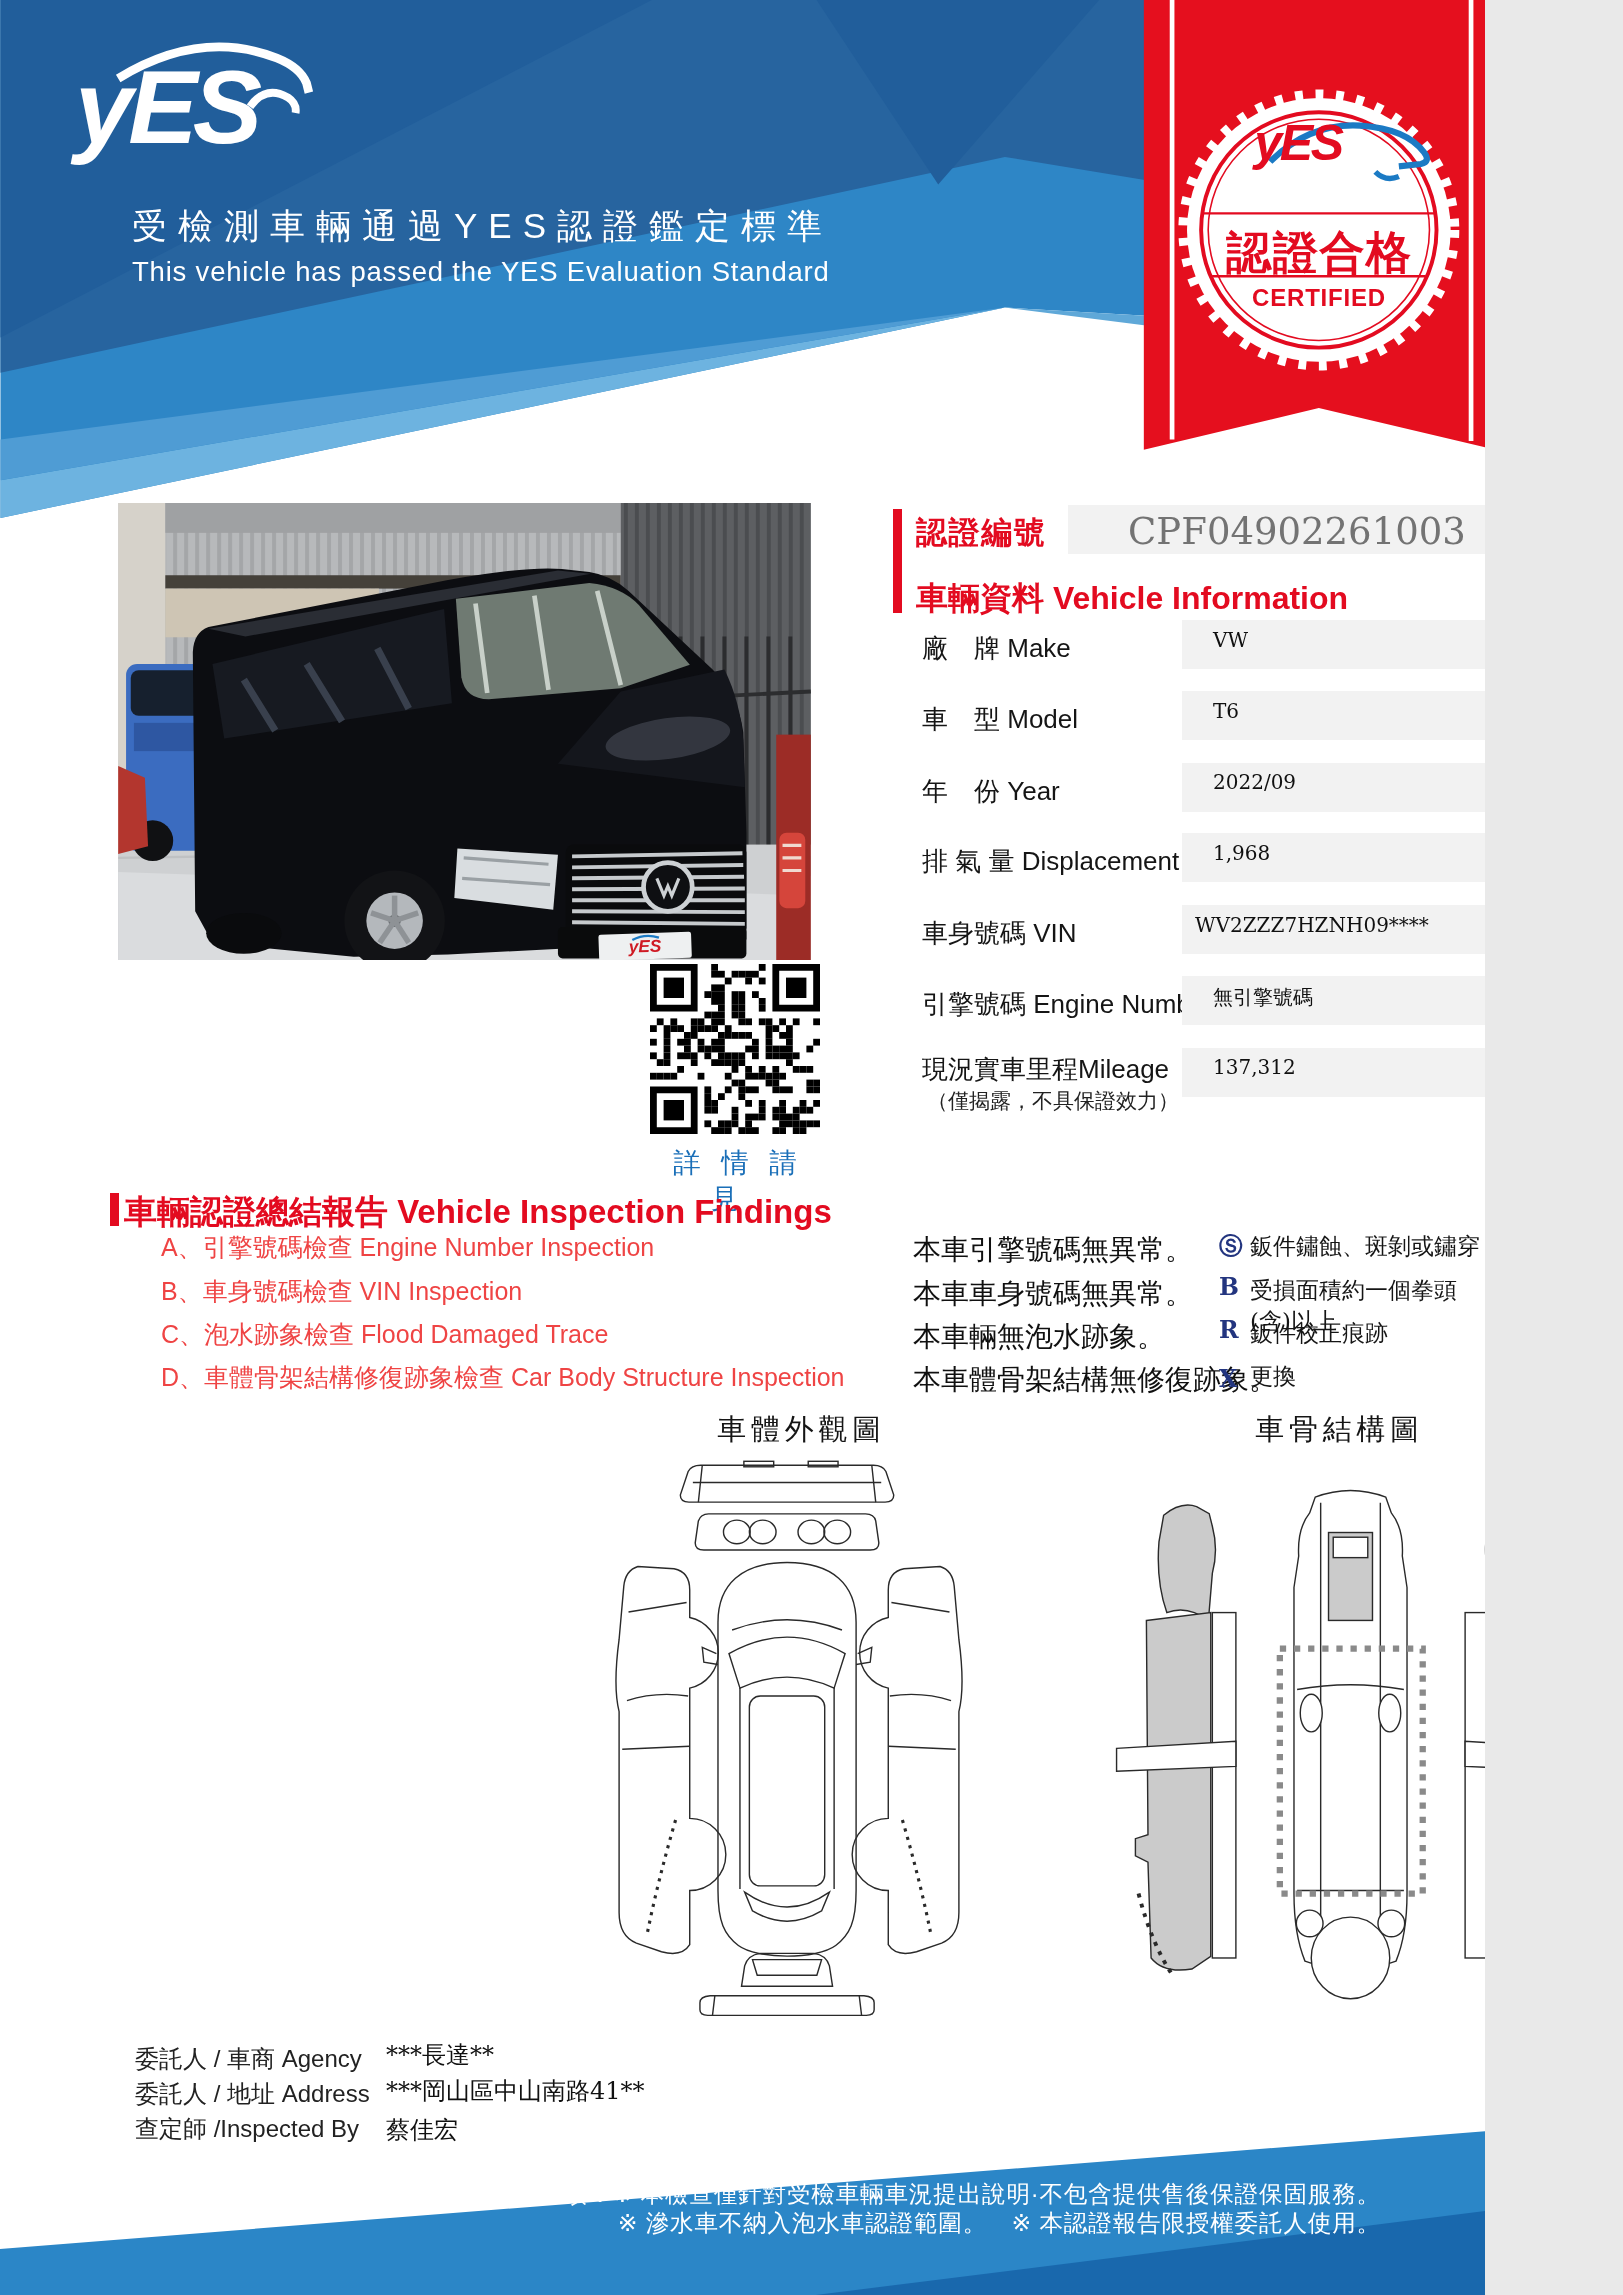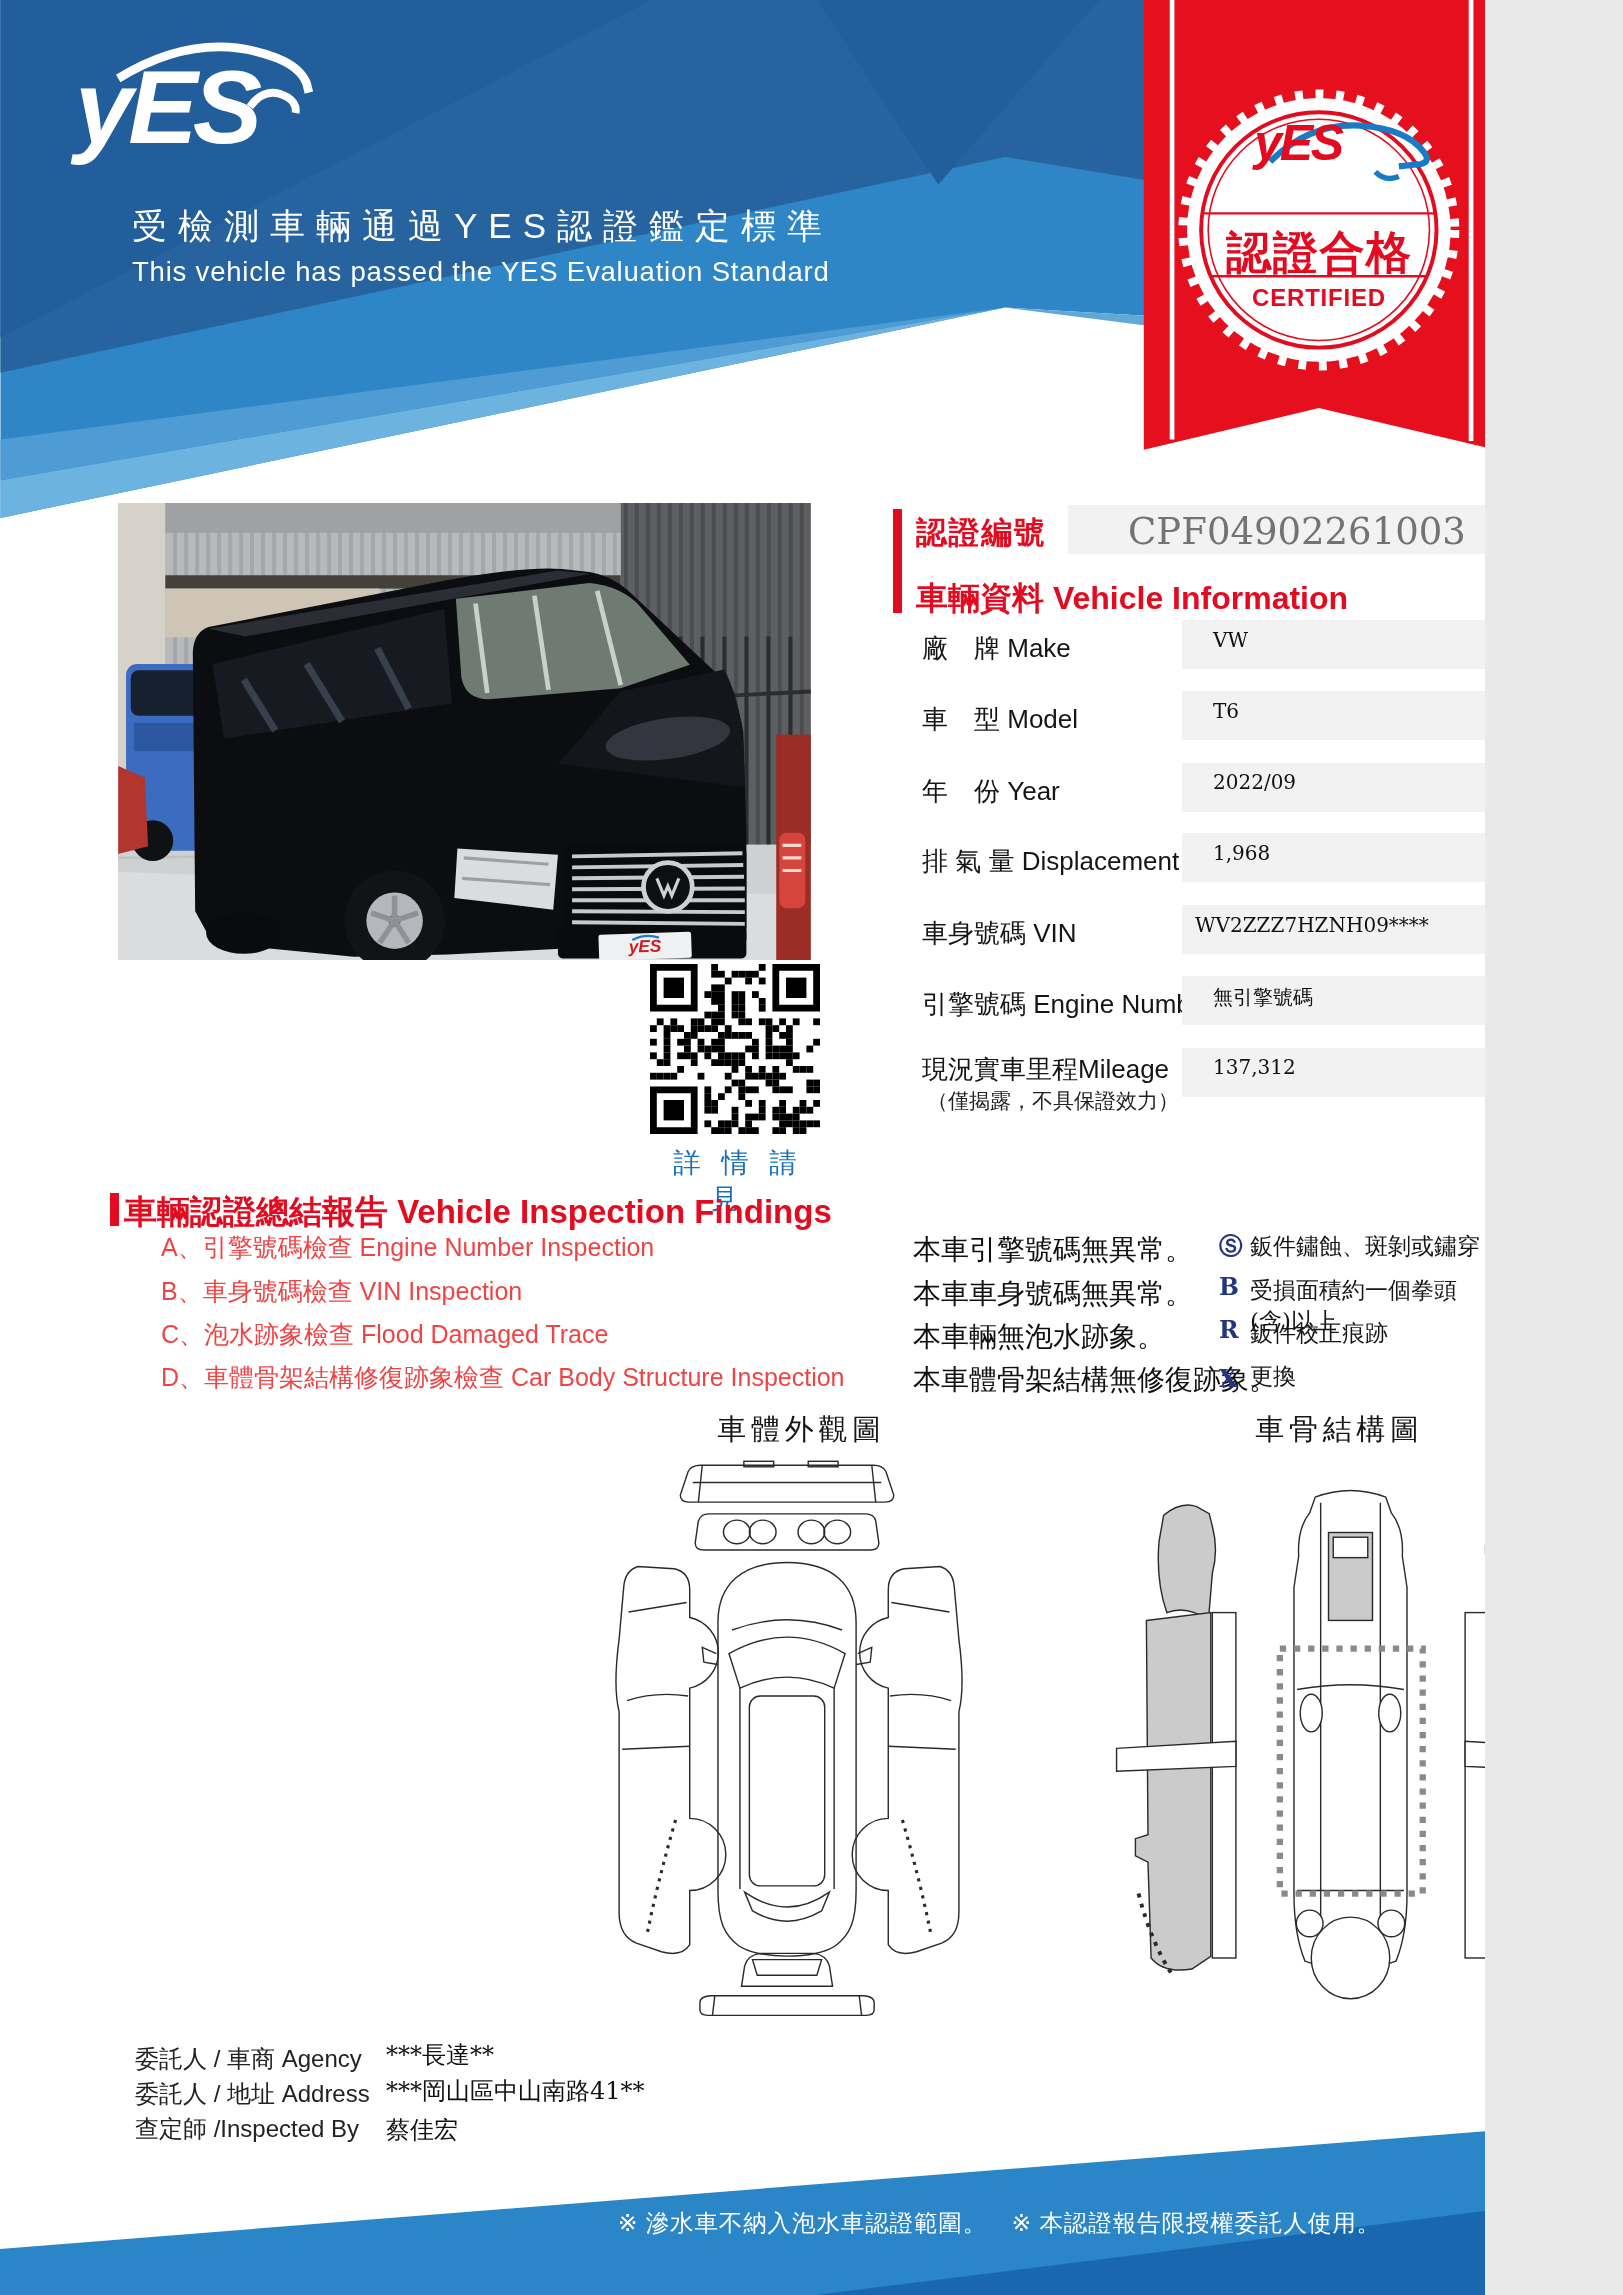--- a/index.html
+++ b/index.html
@@ -558,17 +558,18 @@
   <div class="abs ag-label" style="top:2113px">查定師 /Inspected By</div>
   <div class="abs ag-value" style="top:2114px">蔡佳宏</div>
 
   <svg class="abs" style="left:0;top:2036px" width="1623" height="259" viewBox="0 0 330">
     <polygon points="0,213 2067,49 2067,330 0,330" fill="#2b86c7"></polygon>
     <polygon points="1855,64 2067,47 2067,122" fill="#35a0dd"></polygon>
     <polygon points="250,330 2067,102 2067,330" fill="#1968ad"></polygon>
     <polygon points="1250,330 2067,207 2067,330" fill="#115a96"></polygon>
     <rect x="0" y="313" width="2067" height="17" fill="#0d3c6a"></rect>
   </svg>
+  <div class="abs foot-line" style="top:2178px">注意事項：※ 本檢查僅針對受檢車輛車況提出說明·不包含提供售後保證保固服務。</div>
   <div class="abs foot-line" style="top:2207px">※ 滲水車不納入泡水車認證範圍。　※ 本認證報告限授權委託人使用。</div>
   <div class="abs page-num">1</div>
 
 </div>
 
 
 </body></html>

